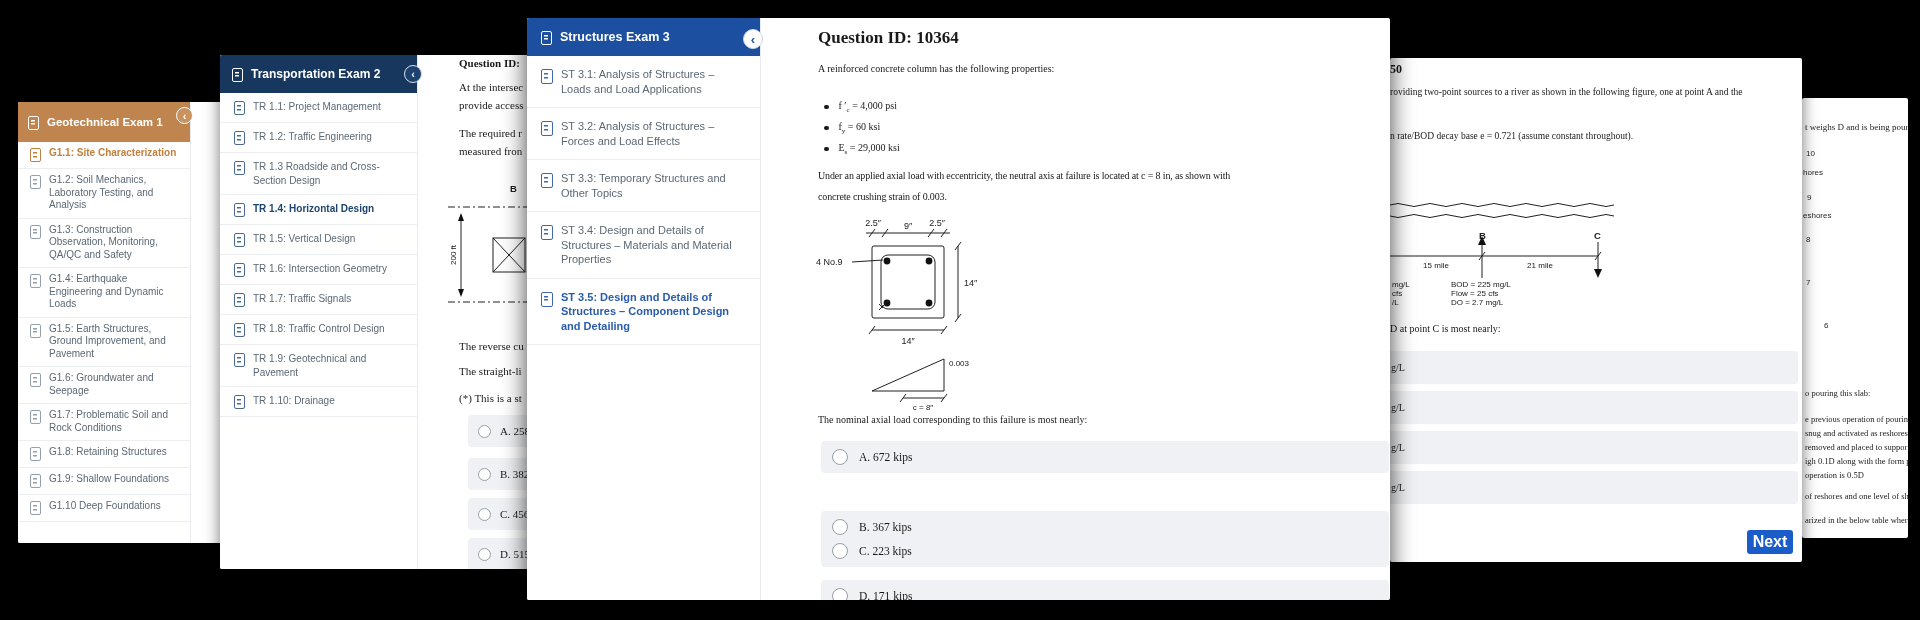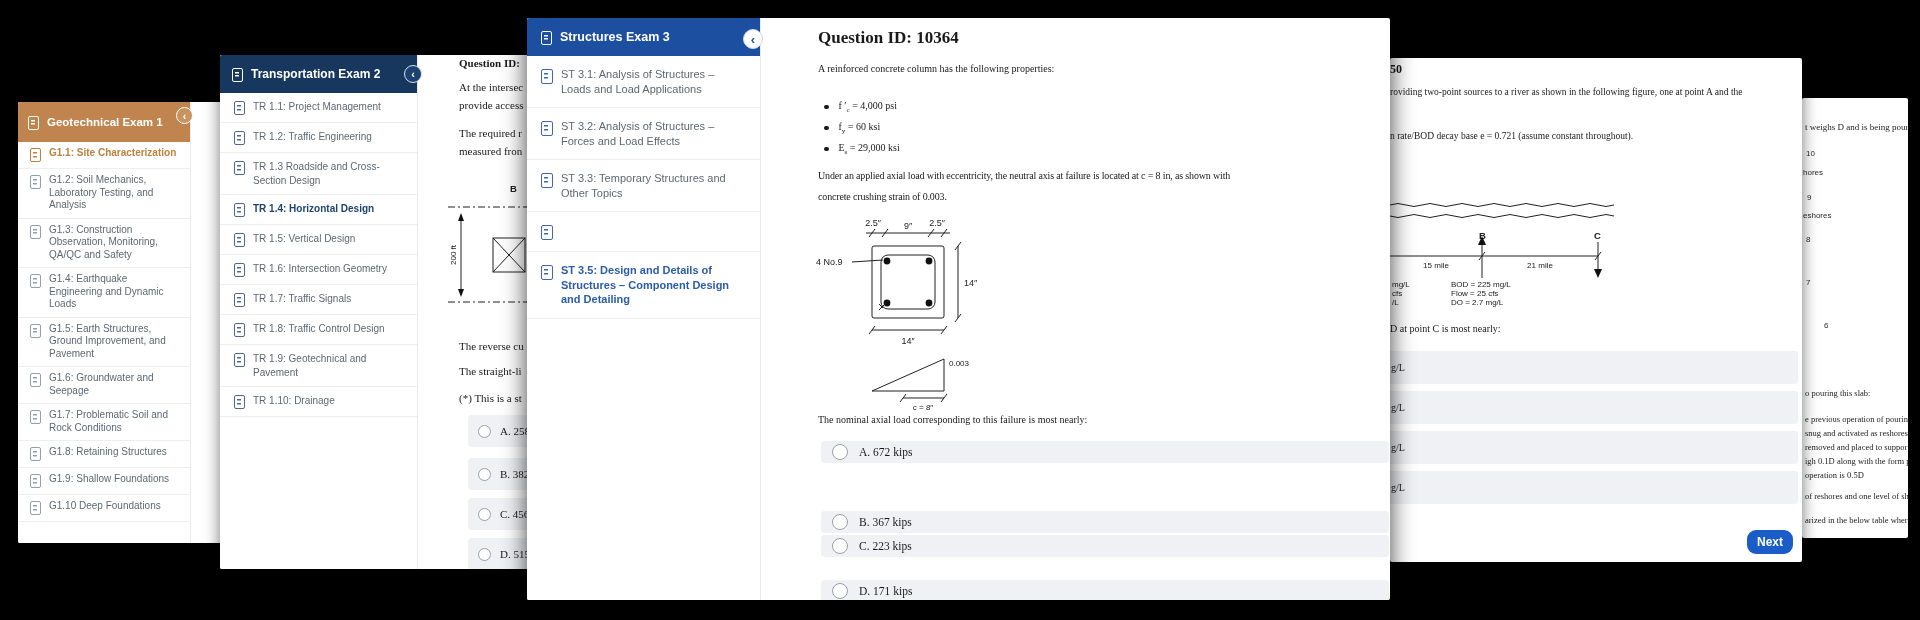--- a/index.html
+++ b/index.html
@@ -55,33 +55,33 @@
        font-size:8.5px;color:#1c1c1c;}
   .c5s{position:absolute;white-space:nowrap;font-size:8px;color:#2a2a2a;}
   .bullet-row{position:absolute;display:flex;align-items:center;gap:10px;}
   .dot{width:4.5px;height:4.5px;border-radius:50%;background:#191919;flex:0 0 auto;}
   sub{font-size:70%;}
   
   .opt{position:absolute;background:#eff1f4;border-radius:4px;display:flex;align-items:center;cursor:pointer;}
   .radio{border:1.5px solid #989fa9;border-radius:50%;background:#fff;flex:0 0 auto;}
   .opt .serif-lbl{font-family:"Liberation Serif",serif;color:#191919;}
   
-  .opt.o3{left:294px;width:557px;height:22px;padding-left:11px;gap:11px;}
+  .opt.o3{left:294px;width:557px;height:32px;padding-left:11px;gap:11px;}
   .opt.o3 .radio{width:14px;height:14px;}
   .opt.o3 .serif-lbl{font-size:11.5px;}
   
   .opt.o2{left:248px;width:90px;height:32px;padding-left:10px;gap:9px;}
   .opt.o2 .radio{width:11px;height:11px;}
   .opt.o2 .serif-lbl{font-size:11px;}
   
   .opt.o4{left:0;width:407px;height:33px;padding-left:1px;border-radius:0 3px 3px 0;}
   .opt.o4 .serif-lbl{font-size:10px;}
   .next-btn{position:absolute;left:357px;top:472px;width:46px;height:24px;background:#1a5dc8;
-            border:none;border-radius:9px;color:#fff;font-family:"Liberation Sans",sans-serif;
-            font-size:12px;font-weight:bold;display:flex;align-items:center;justify-content:center;cursor:pointer;}
+            border:none;border-radius:3px;color:#fff;font-family:"Liberation Sans",sans-serif;
+            font-size:16px;font-weight:bold;display:flex;align-items:center;justify-content:center;cursor:pointer;}
   svg{position:absolute;}
   svg .ln{stroke:#202020;stroke-width:1;fill:none;}
   svg .dash{stroke:#202020;stroke-width:1.2;fill:none;stroke-dasharray:7 3 2 3;}
   svg text{font-family:"Liberation Sans",sans-serif;fill:#202020;font-size:9px;}
   svg .sm{font-size:8px;}
   svg .bold{font-weight:bold;font-size:9.5px;}
   svg .fill{fill:#101010;stroke:none;}
 </style>
 </head>
 <body>
@@ -310,20 +310,21 @@
     <div class="sb-item">
         <span class="doc-ico"></span>
         <span class="lbl">ST 3.2: Analysis of Structures – Forces and Load Effects</span>
       </div>
     <div class="sb-item">
         <span class="doc-ico"></span>
         <span class="lbl">ST 3.3: Temporary Structures and Other Topics</span>
       </div>
     <div class="sb-item">
         <span class="doc-ico"></span>
+        <span class="lbl">ST 3.4: Design and Details of Structures – Materials and Material Properties</span>
       </div>
     <div class="sb-item active">
         <span class="doc-ico"></span>
         <span class="lbl">ST 3.5: Design and Details of Structures – Component Design and Detailing</span>
       </div>
   </aside>
 
   <div class="serif b" style="left:291px;top:10px;font-size:17px;">Question ID: 10364</div>
   <div class="serif c3t" style="left:291px;top:45px;">A reinforced concrete column has the following properties:</div>
 

